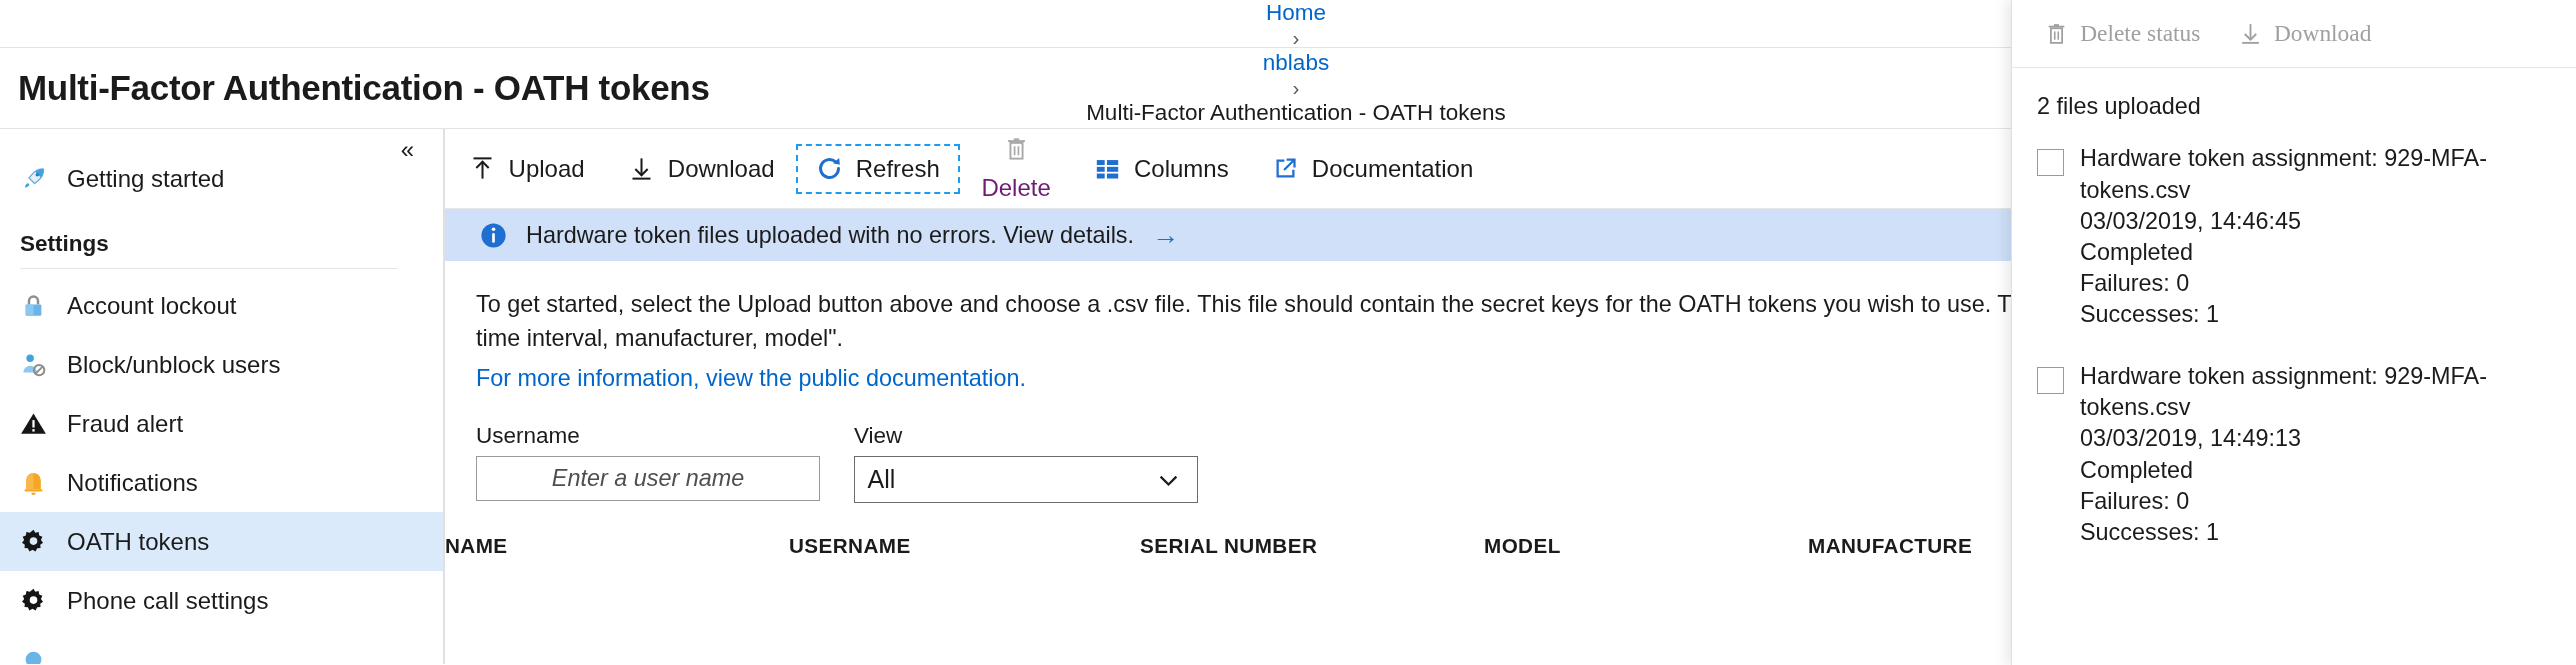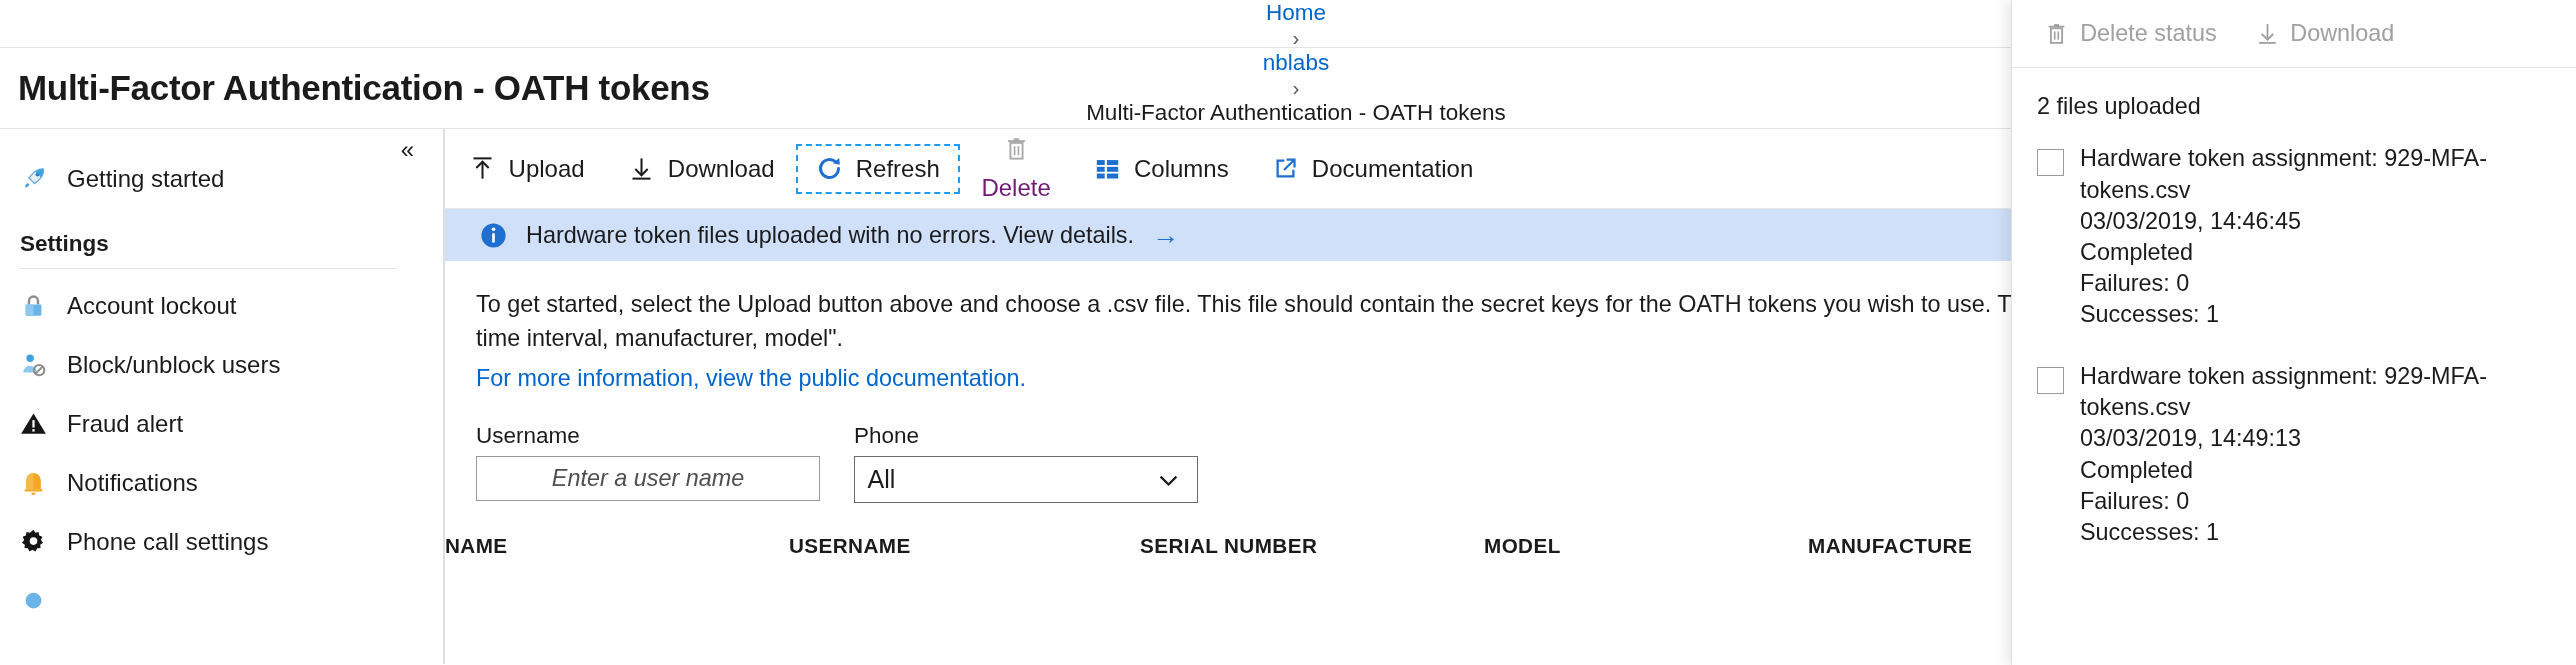--- a/index.html
+++ b/index.html
@@ -165,20 +165,21 @@
     justify-content:space-between;
     padding:0 21.6px 0 25px;box-sizing:border-box;
     background:linear-gradient(#f3f3f3,#ffffff);
   }
   .panel-title{font-size:29px;font-weight:bold;}
   .panel-close{font-size:31px;color:#1b1b1b;cursor:pointer;line-height:1;}
   .panel-toolbar{
     height:68px;display:flex;align-items:center;gap:9px;
     padding-left:18px;box-sizing:border-box;
     border-bottom:1.8px solid #e6e6e6;
+    font-family:Liberation Serif, serif;
   }
   .p-btn{
     display:flex;align-items:center;gap:10.8px;
     padding:7.2px 14.4px;font-size:23.4px;color:#a0a0a0;cursor:default;
   }
   .panel-body{padding:25px 0 0 25px;}
   .files-count{font-size:23.4px;margin-bottom:23.4px;}
   .status-entry{display:flex;gap:16px;margin-bottom:31px;}
   .chk{
     width:27px;height:27px;flex:0 0 27px;
@@ -267,20 +268,29 @@
           <svg width="27" height="27" viewBox="0 0 24 24">
             <path d="M5.5 18V10a6.5 6.5 0 0 1 13 0v8z" fill="#f5a623"></path>
             <path d="M5.5 18V10a6.5 6.5 0 0 1 6.5-6.5V18z" fill="#f7b84b"></path>
             <rect x="4" y="18" width="16" height="2.1" rx="1" fill="#f5a623"></rect>
             <path d="M10 21h4a2 2 0 0 1-4 0z" fill="#f5a623"></path>
           </svg>
         </span>
         <span class="side-label">Notifications</span>
       </div>
 
+      <div class="side-item selected">
+        <span class="side-icon">
+          <svg width="27" height="27" viewBox="0 0 24 24">
+            <path d="M12 1.6l1.6 2.6 3-.6.5 3 2.8 1.2-1.3 2.8 1.9 2.4-2.5 1.8.3 3-3 .3-1.5 2.7-2.7-1.4-2.7 1.4L7 18.1l-3-.3.3-3-2.5-1.8L3.7 10.6 2.4 7.8 5.2 6.6l.5-3 3 .6z" fill="#161616"></path>
+            <circle cx="12" cy="11.6" r="3.4" fill="#daeafb"></circle>
+          </svg>
+        </span>
+        <span class="side-label">OATH tokens</span>
+      </div>
 
       <div class="side-item">
         <span class="side-icon">
           <svg width="27" height="27" viewBox="0 0 24 24">
             <path d="M12 1.6l1.6 2.6 3-.6.5 3 2.8 1.2-1.3 2.8 1.9 2.4-2.5 1.8.3 3-3 .3-1.5 2.7-2.7-1.4-2.7 1.4L7 18.1l-3-.3.3-3-2.5-1.8L3.7 10.6 2.4 7.8 5.2 6.6l.5-3 3 .6z" fill="#161616"></path>
             <circle cx="12" cy="11.6" r="3.4" fill="#ffffff"></circle>
           </svg>
         </span>
         <span class="side-label">Phone call settings</span>
       </div>
@@ -385,21 +395,21 @@
         <div class="para-l2">time interval, manufacturer, model".</div>
         <div class="para-link">For more information, view the public documentation.</div>
       </div>
 
       <div class="filters">
         <div class="field">
           <div class="field-label">Username</div>
           <input class="text-input" type="text" placeholder="Enter a user name" style="">
         </div>
         <div class="field">
-          <div class="field-label">Phone</div>
+          <div class="field-label">View</div>
           <div class="select-wrap">
             <div class="select-box">
               <span>All</span>
             </div>
             <span class="select-chevron">
               <svg width="27" height="27" viewBox="0 0 24 24">
                 <polyline points="5,9 12,16 19,9" fill="none" stroke="#1b1b1b" stroke-width="2"></polyline>
               </svg>
             </span>
           </div>

